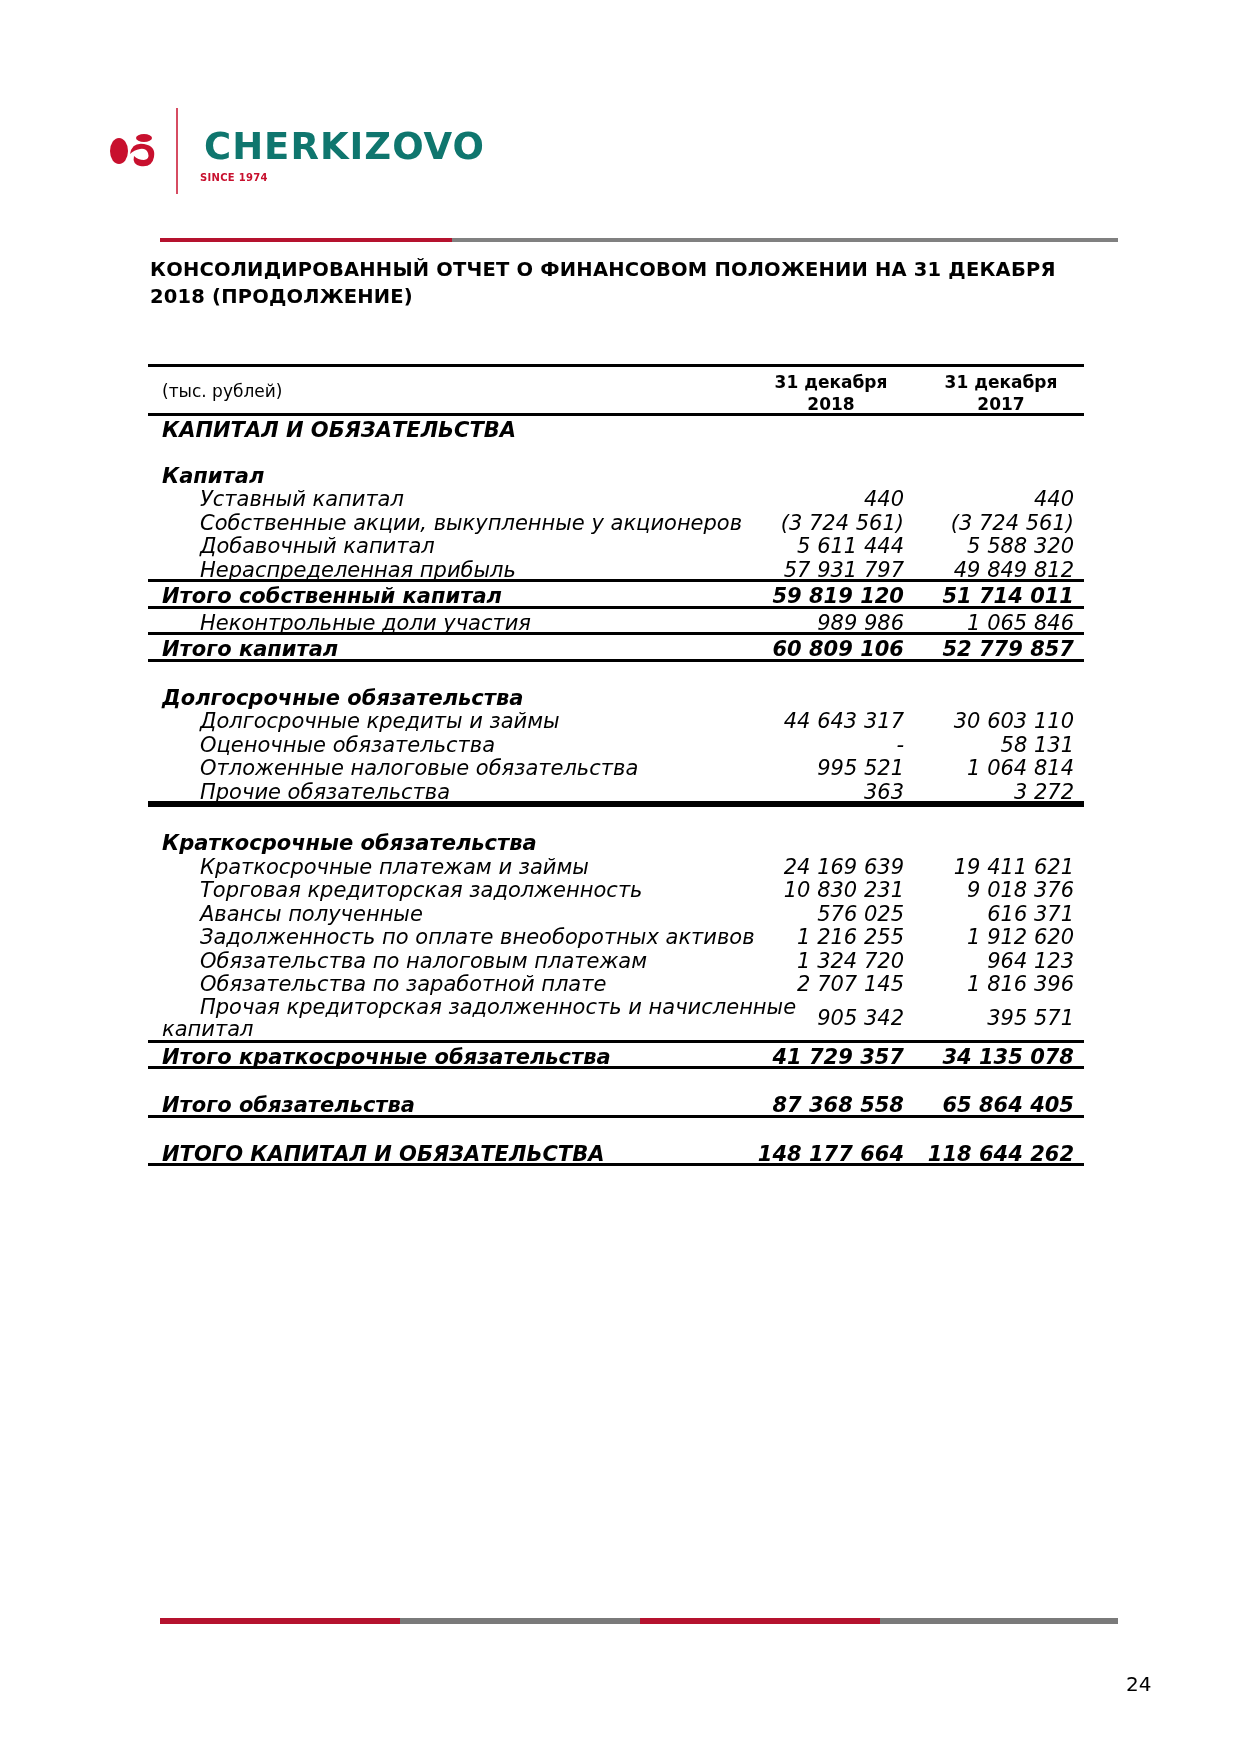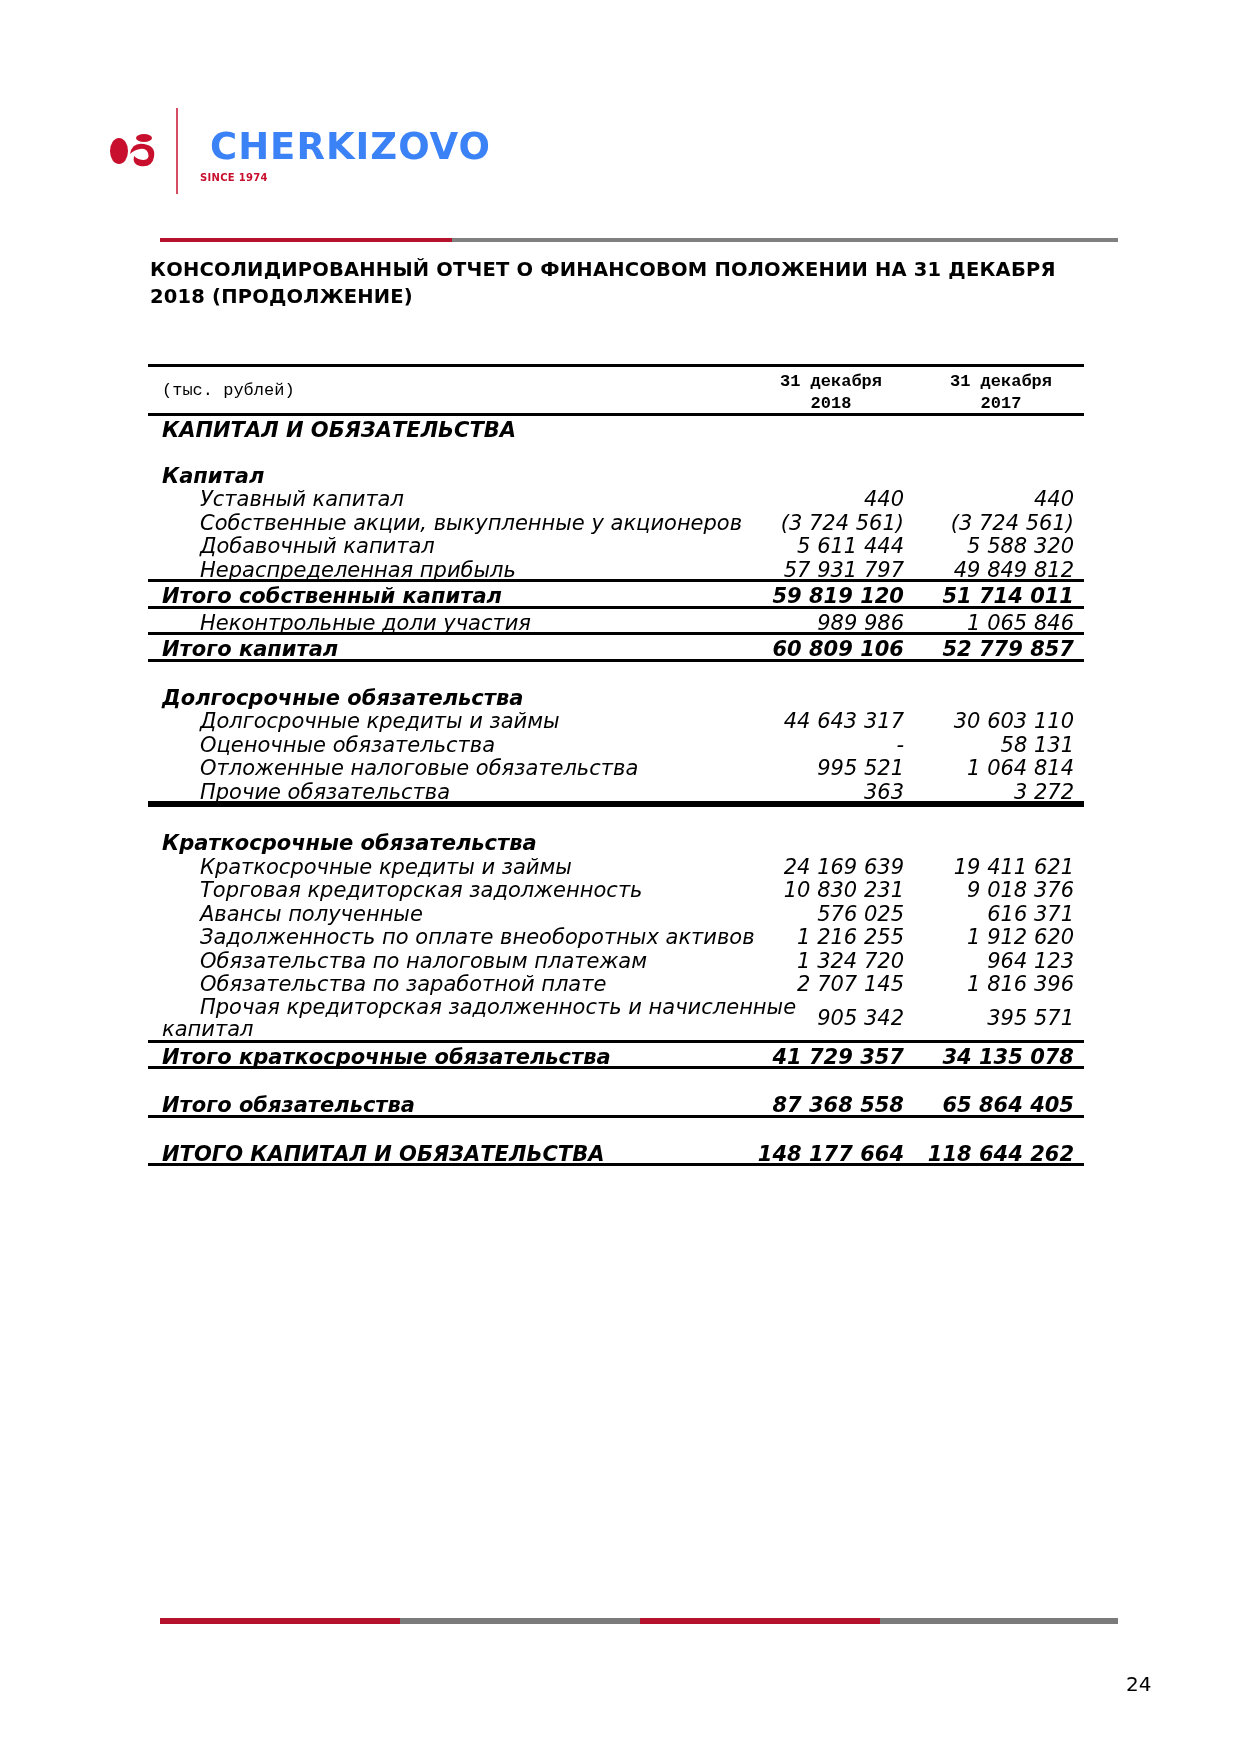--- a/index.html
+++ b/index.html
@@ -1,41 +1,41 @@
 <!DOCTYPE html>
 <html><head>
 <meta charset="utf-8">
 <style>
   html, body { margin: 0; padding: 0; background: #ffffff; }
   body { width: 1240px; height: 1754px; position: relative; overflow: hidden;
          font-family: "DejaVu Sans", sans-serif; color: #000; }
   .logo { position: absolute; left: 108px; top: 108px; width: 400px; height: 90px; }
   .logo-mark { position: absolute; left: 0; top: 22px; width: 50px; height: 40px; }
   .logo-divider { position: absolute; left: 68px; top: 0; width: 2px; height: 86px; background: #c8102e; opacity: .75; }
-  .logo-word { position: absolute; left: 102px; top: 20px; font-family: "DejaVu Sans", sans-serif;
-               font-weight: bold; font-size: 37px; color: #3b82f6; letter-spacing: 1px; line-height: 1; }
+  .logo-word { position: absolute; left: 96px; top: 20px; font-family: "DejaVu Sans", sans-serif;
+               font-weight: bold; font-size: 37px; color: #0f766e; letter-spacing: 1px; line-height: 1; }
   .logo-since { position: absolute; left: 92px; top: 64px; font-weight: bold; font-size: 10px; color: #c8102e; letter-spacing: .3px; }
 
   .bar { position: absolute; height: 4px; }
   .top-bar-red { left: 160px; top: 238px; width: 292px; background: #b5122e; }
   .top-bar-grey { left: 452px; top: 238px; width: 666px; background: #808080; }
 
   .title { position: absolute; left: 150px; top: 256px; width: 960px;
            font-weight: bold; font-size: 19.5px; line-height: 27px; letter-spacing: .2px; }
 
   .table { position: absolute; left: 148px; top: 364px; width: 936px; }
   .row { position: relative; height: 23.5px; font-size: 21px; font-style: italic; }
   .row .lbl { position: absolute; left: 14px; top: 2px; white-space: nowrap; }
   .row.item .lbl { left: 52px; }
   .row .v1 { position: absolute; right: 180px; top: 2px; text-align: right; white-space: nowrap; }
   .row .v2 { position: absolute; right: 10px; top: 2px; text-align: right; white-space: nowrap; }
   .row.bold { font-weight: bold; }
   .rule { height: 3px; background: #000; width: 936px; }
   .gap { height: 22px; }
-  .hdr { position: relative; height: 46px; font-size: 17px; font-family: Liberation Mono, monospace; }
+  .hdr { position: relative; height: 46px; font-size: 17px; }
   .hdr .unit { position: absolute; left: 14px; top: 14px; }
   .hdr .c1 { position: absolute; right: 178px; top: 4px; text-align: center; font-weight: bold; line-height: 22px; width: 150px; }
   .hdr .c2 { position: absolute; right: 8px; top: 4px; text-align: center; font-weight: bold; line-height: 22px; width: 150px; }
   .row.two { height: 46px; }
   .row.two .lbl { top: 2px; left: 14px; white-space: normal; width: 720px; line-height: 22px; }
   .row.two .lbl .first { padding-left: 38px; }
   .row.two .v1, .row.two .v2 { top: 12px; }
 
   .foot-bar { position: absolute; top: 1618px; height: 6px; }
   .fb1 { left: 160px; width: 240px; background: #b5122e; }
@@ -153,21 +153,21 @@
       <span class="v2">3 272</span>
     </div>
   <div class="rule"></div>
   <div class="rule"></div>
   <div class="gap"></div>
 
   <div class="row bold">
       <span class="lbl">Краткосрочные обязательства</span>
     </div>
   <div class="row item">
-      <span class="lbl">Краткосрочные кредиты и займы</span>
+      <span class="lbl">Краткосрочные платежам и займы</span>
       <span class="v1">24 169 639</span>
       <span class="v2">19 411 621</span>
     </div>
   <div class="row item">
       <span class="lbl">Торговая кредиторская задолженность</span>
       <span class="v1">10 830 231</span>
       <span class="v2">9 018 376</span>
     </div>
   <div class="row item">
       <span class="lbl">Авансы полученные</span>

